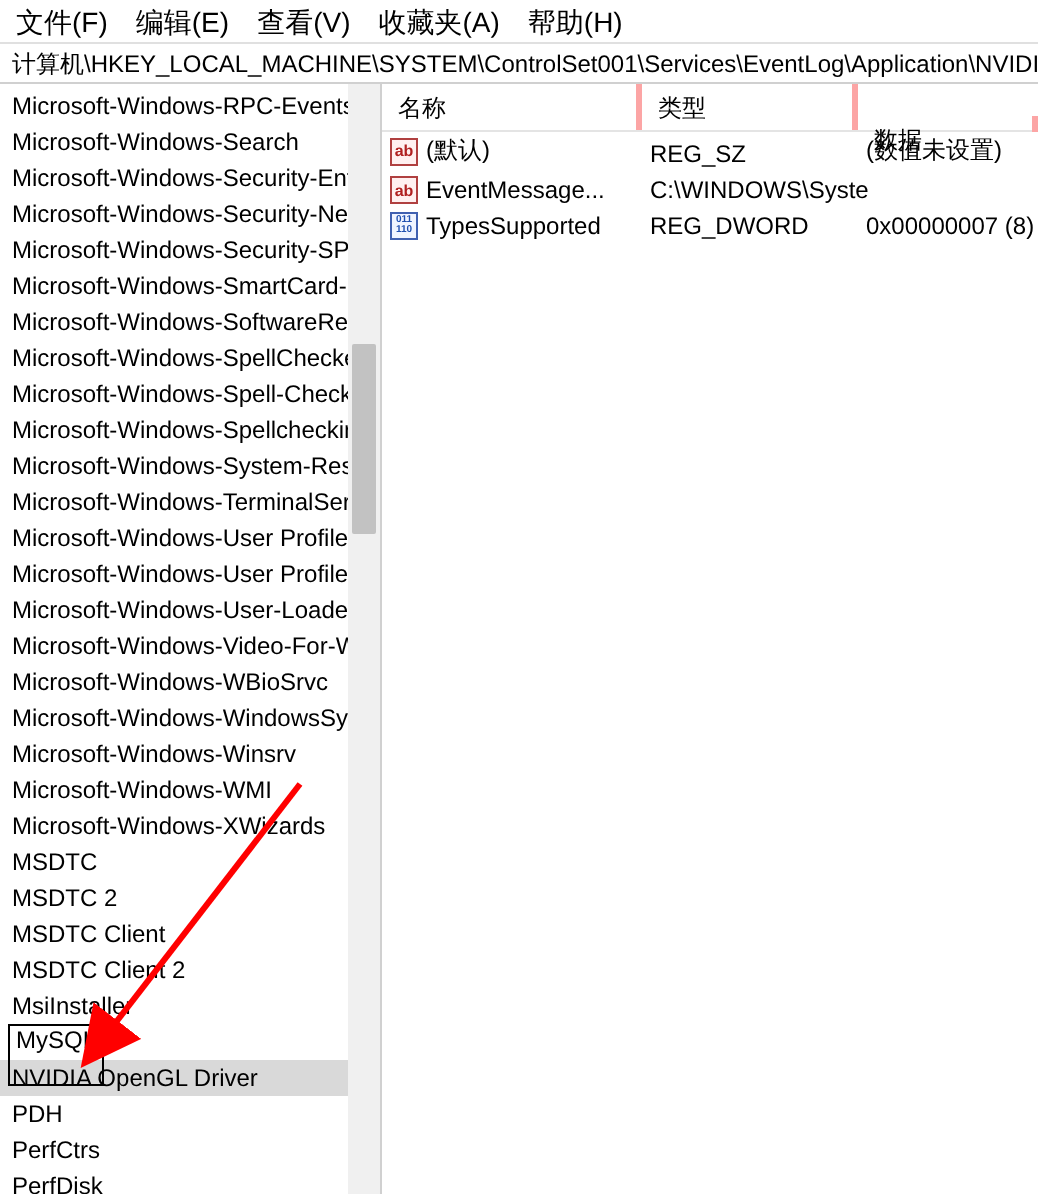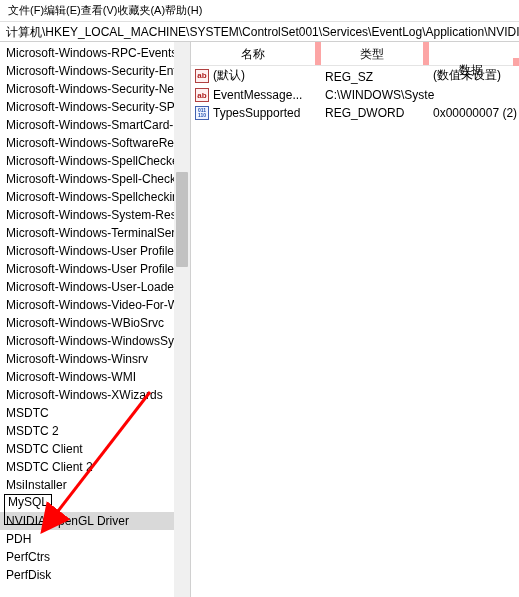--- a/index.html
+++ b/index.html
@@ -8,24 +8,25 @@
     font-size: 12px;
     background: #fff;
     width: 519px;
     height: 597px;
     overflow: hidden;
     position: relative;
   }
   .menubar {
     height: 22px;
     padding: 3px 8px;
-    font-size: 11px;
-    color: #000;
-    background: #fff;
-    display: flex;
+    font-size: 14px;
+    color: #000;
+    background: #fff;
+    display: flex;
+    gap: 14px;
     border-bottom: 1px solid #e0e0e0;
   }
   .menubar span { cursor: default; }
   .addrbar {
     height: 20px;
     padding: 2px 6px;
     font-size: 12px;
     color: #000;
     background: #fff;
     white-space: nowrap;
@@ -90,22 +91,22 @@
   }
   .list-header {
     display: flex;
     height: 24px;
     border-bottom: 1px solid #e4e4e4;
     font-size: 12px;
     color: #000;
   }
   .list-header .col {
     padding: 4px 8px;
-    border-right: 6px solid #fca5a5;
-    text-align: center;
+    border-right: 3px solid #fca5a5;
+    text-align: left;
   }
   .col-name  { width: 130px; }
   .col-type  { width: 108px; }
   .col-data  { flex: 1; margin-top: 16px; }
   .list-body { }
   .list-row {
     display: flex;
     height: 18px;
     font-size: 12px;
     align-items: flex-end;
@@ -146,20 +147,21 @@
   <span>帮助(H)</span>
 </div>
 
 <div class="addrbar">计算机\HKEY_LOCAL_MACHINE\SYSTEM\ControlSet001\Services\EventLog\Application\NVIDIA Ope</div>
 
 <div class="content">
 
   <div class="left-pane">
     <div class="tree" id="tree-container">
         <div class="tree-item">Microsoft-Windows-RPC-Events</div>
+        <div class="tree-item">Microsoft-Windows-Search</div>
         <div class="tree-item">Microsoft-Windows-Security-Ente</div>
         <div class="tree-item">Microsoft-Windows-Security-Netl</div>
         <div class="tree-item">Microsoft-Windows-Security-SPP</div>
         <div class="tree-item">Microsoft-Windows-SmartCard-D</div>
         <div class="tree-item">Microsoft-Windows-SoftwareRest</div>
         <div class="tree-item">Microsoft-Windows-SpellChecker</div>
         <div class="tree-item">Microsoft-Windows-Spell-Checki</div>
         <div class="tree-item">Microsoft-Windows-Spellchecking</div>
         <div class="tree-item">Microsoft-Windows-System-Resto</div>
         <div class="tree-item">Microsoft-Windows-TerminalServ</div>
@@ -210,21 +212,21 @@
           </div>
           <div class="cell cell-data">C:\WINDOWS\Syste</div>
         </div>
         <div class="list-row">
           <div class="cell cell-name">
             <span class="reg-icon bin" style="font-size: 5px; line-height: 5px; white-space: pre;">011
 110</span>
             <span>TypesSupported</span>
           </div>
           <div class="cell cell-type">REG_DWORD</div>
-          <div class="cell cell-data">0x00000007 (2)</div>
+          <div class="cell cell-data">0x00000007 (8)</div>
         </div>
       </div>
   </div>
 
   <svg class="arrow-svg" width="519" height="560">
     <defs>
       <marker id="ah" markerWidth="12" markerHeight="12" refX="2" refY="5" orient="auto">
         <path d="M0,0 L10,5 L0,10 Z" fill="#ff0000"></path>
       </marker>
     </defs>

